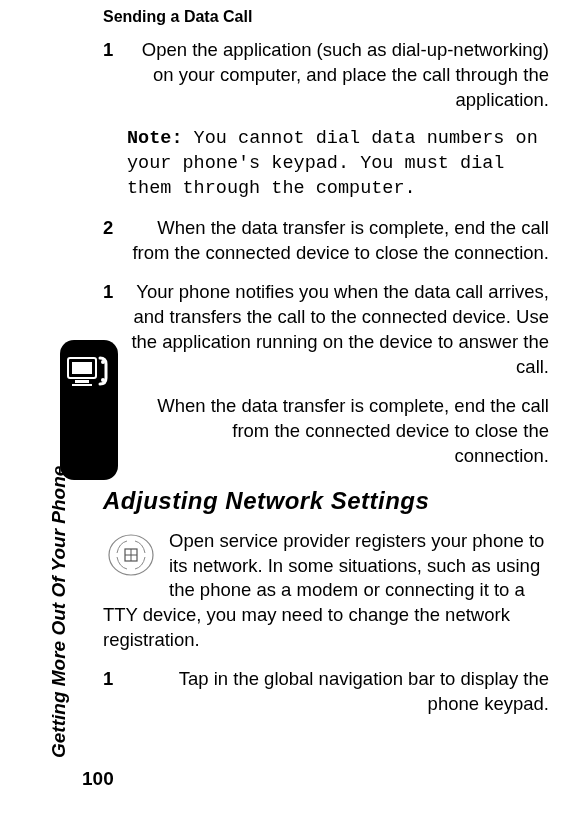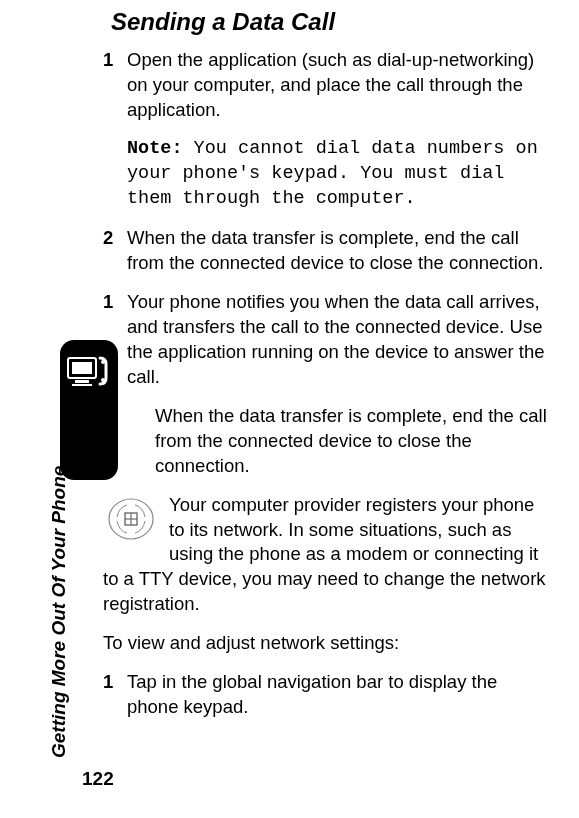--- a/index.html
+++ b/index.html
@@ -45,23 +45,22 @@
     font-size: 19px;
   }
   .content {
     position: absolute;
     left: 103px;
     right: 30px;
     top: 8px;
   }
   .h4 {
     font-weight: bold;
-    font-style: italic;
-    font-size: 24px;
-    margin: 0 0 12px 8px;
+    font-size: 16px;
+    margin: 0 0 12px 0;
   }
   .h3 {
     font-weight: 900;
     font-style: italic;
     font-size: 24px;
     margin: 18px 0 14px 0;
     letter-spacing: 0.5px;
   }
   .body {
     font-size: 18.5px;
@@ -75,20 +74,21 @@
   .step-num {
     flex: 0 0 24px;
     font-weight: bold;
     font-size: 18.5px;
     line-height: 1.35;
   }
   .step-text {
     flex: 1;
     font-size: 18.5px;
     line-height: 1.35;
+    text-align: right;
   }
   .note-inline .lead {
     font-weight: bold;
   }
   .with-float { overflow: visible; }
   .float-icon {
     float: left;
     width: 56px;
     height: 48px;
     margin: 2px 10px 0 0;
@@ -109,21 +109,21 @@
       <rect x="6" y="8" width="20" height="12" fill="#fff"></rect>
       <rect x="9" y="26" width="14" height="3" fill="#fff"></rect>
       <rect x="6" y="30" width="20" height="2" fill="#fff"></rect>
       <path d="M34 4 q6 0 6 6 v14 q0 6 -6 6" fill="none" stroke="#fff" stroke-width="3" stroke-linecap="round"></path>
       <circle cx="37" cy="8" r="2" fill="#fff"></circle>
       <circle cx="37" cy="26" r="2" fill="#fff"></circle>
     </svg>
   </div>
 
   <div class="side-label">Getting More Out Of Your Phone</div>
-  <div class="page-number">122</div>
+  <div class="page-number">100</div>
 
   <div class="content">
 
     <p class="h4">Sending a Data Call</p>
 
     <div class="step">
       <div class="step-num">1</div>
       <div class="step-text">Open the application (such as dial-up-networking) on your computer, and place the call through the application.</div>
     </div>
 
@@ -142,36 +142,36 @@
       <div class="step-text">
         <span>Your phone notifies you when the data call arrives, and transfers the call to the connected device. Use the application running on the device to answer the call.</span>
       </div>
     </div>
 
     <div class="step indent-for-tab">
       <div class="step-num">2</div>
       <div class="step-text">When the data transfer is complete, end the call from the connected device to close the connection.</div>
     </div>
 
+    <p class="h3">Adjusting Network Settings</p>
 
     <div class="body with-float">
       <span class="float-icon">
         <svg width="56" height="48" viewBox="0 0 56 48">
           <ellipse cx="28" cy="24" rx="22" ry="20" fill="none" stroke="#888" stroke-width="1.2"></ellipse>
           <path d="M14 22 q2 -10 10 -12 M42 22 q-2 -10 -10 -12 M14 26 q2 10 10 12 M42 26 q-2 10 -10 12" fill="none" stroke="#888" stroke-width="1"></path>
           <rect x="22" y="18" width="12" height="12" fill="#fff" stroke="#555" stroke-width="1.2"></rect>
           <line x1="22" y1="24" x2="34" y2="24" stroke="#555" stroke-width="1"></line>
           <line x1="28" y1="18" x2="28" y2="30" stroke="#555" stroke-width="1"></line>
         </svg>
       </span>
-      <span>Your computer provider registers your phone to its network. In some situations, such as using the phone as a modem or connecting it to a TTY device, you may need to change the network registration.</span>
+      <span>Open service provider registers your phone to its network. In some situations, such as using the phone as a modem or connecting it to a TTY device, you may need to change the network registration.</span>
     </div>
 
 
-    <p class="body">To view and adjust network settings:</p>
 
     <div class="step">
       <div class="step-num">1</div>
       <div class="step-text">
         <span>Tap </span><span> in the global navigation bar to display the phone keypad.</span>
       </div>
     </div>
 
   </div>
 </div>

